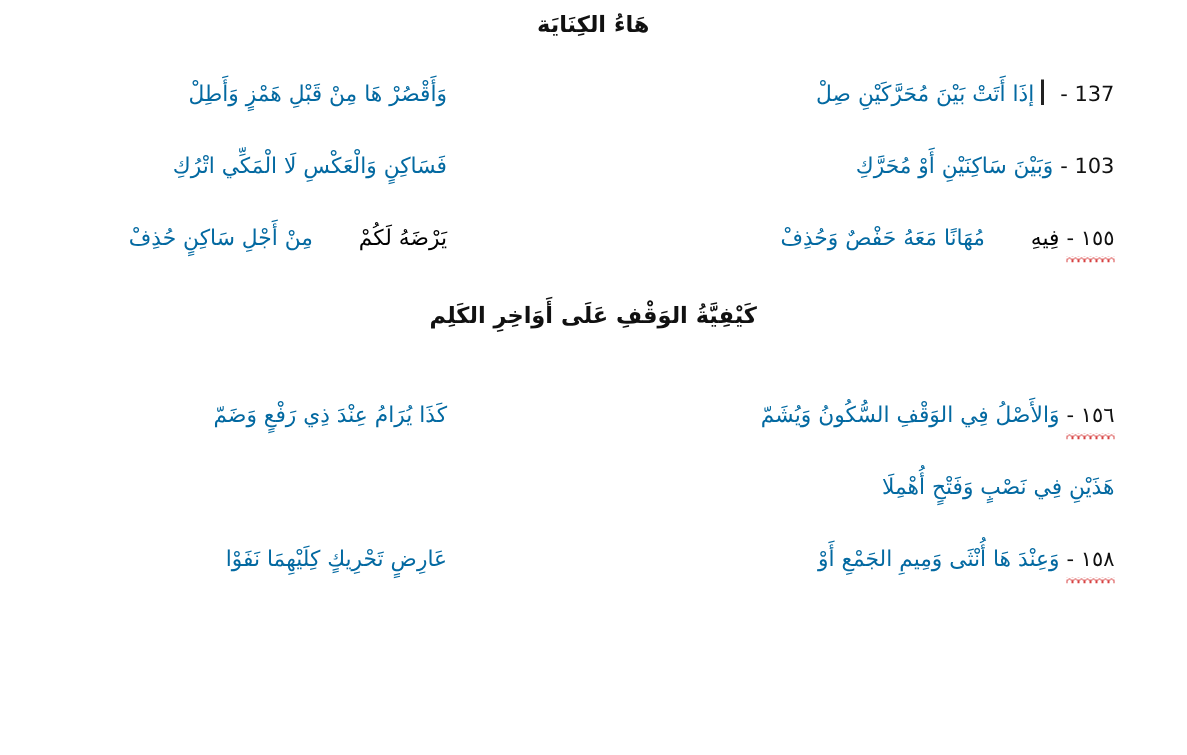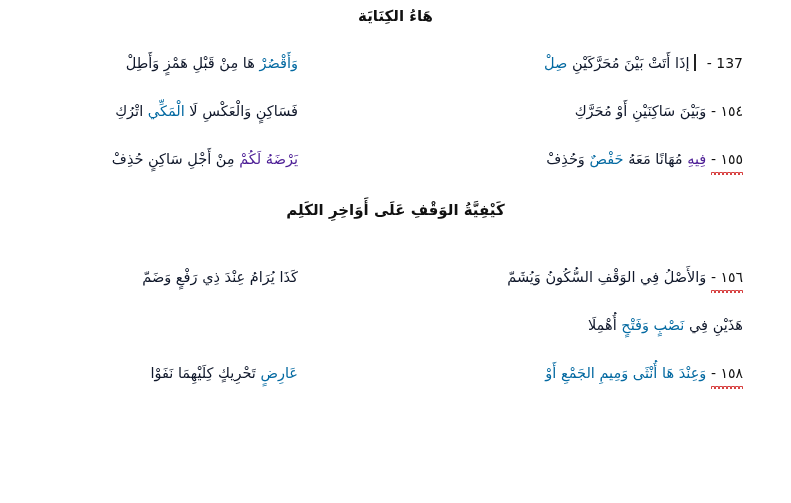--- a/index.html
+++ b/index.html
@@ -56,23 +56,23 @@
   }
   .second-h {
     flex: 0 0 auto;
     text-align: right;
     min-width: 250px;
   }
   .num {
     color: #111111;
     font-size: 14px;
   }
-  .blk { color: #0f172a; }
+  .blk { color: #0369a1; }
   .red { color: #0369a1; }
-  .grn { color: #4c1d95; }
+  .grn { color: #000000; margin-left: 26px; }
 
   
   .wavy {
     position: relative;
     display: inline-block;
   }
   .wavy::after {
     content: "";
     position: absolute;
     left: 0;
@@ -117,21 +117,21 @@
       <span class="bar"></span>
       <span class="blk">إذَا أَتَتْ بَيْنَ مُحَرَّكَيْنِ </span><span class="red">صِلْ</span>
     </div>
     <div class="hemistich second-h">
       <span class="red">وَأَقْصُرْ</span><span class="blk"> هَا مِنْ قَبْلِ هَمْزٍ وَأَطِلْ</span>
     </div>
   </div>
 
   <div class="verse-row row-gap">
     <div class="hemistich first-h">
-      <span class="num">١٥٤ -</span>
+      <span class="num">103 -</span>
       <span class="blk">وَبَيْنَ سَاكِنَيْنِ أَوْ مُحَرَّكِ</span>
     </div>
     <div class="hemistich second-h">
       <span class="blk">فَسَاكِنٍ وَالْعَكْسِ لَا </span><span class="red">الْمَكِّي</span><span class="blk"> اتْرُكِ</span>
     </div>
   </div>
 
   <div class="verse-row row-gap">
     <div class="hemistich first-h">
       <span class="num wavy">١٥٥ -</span>

